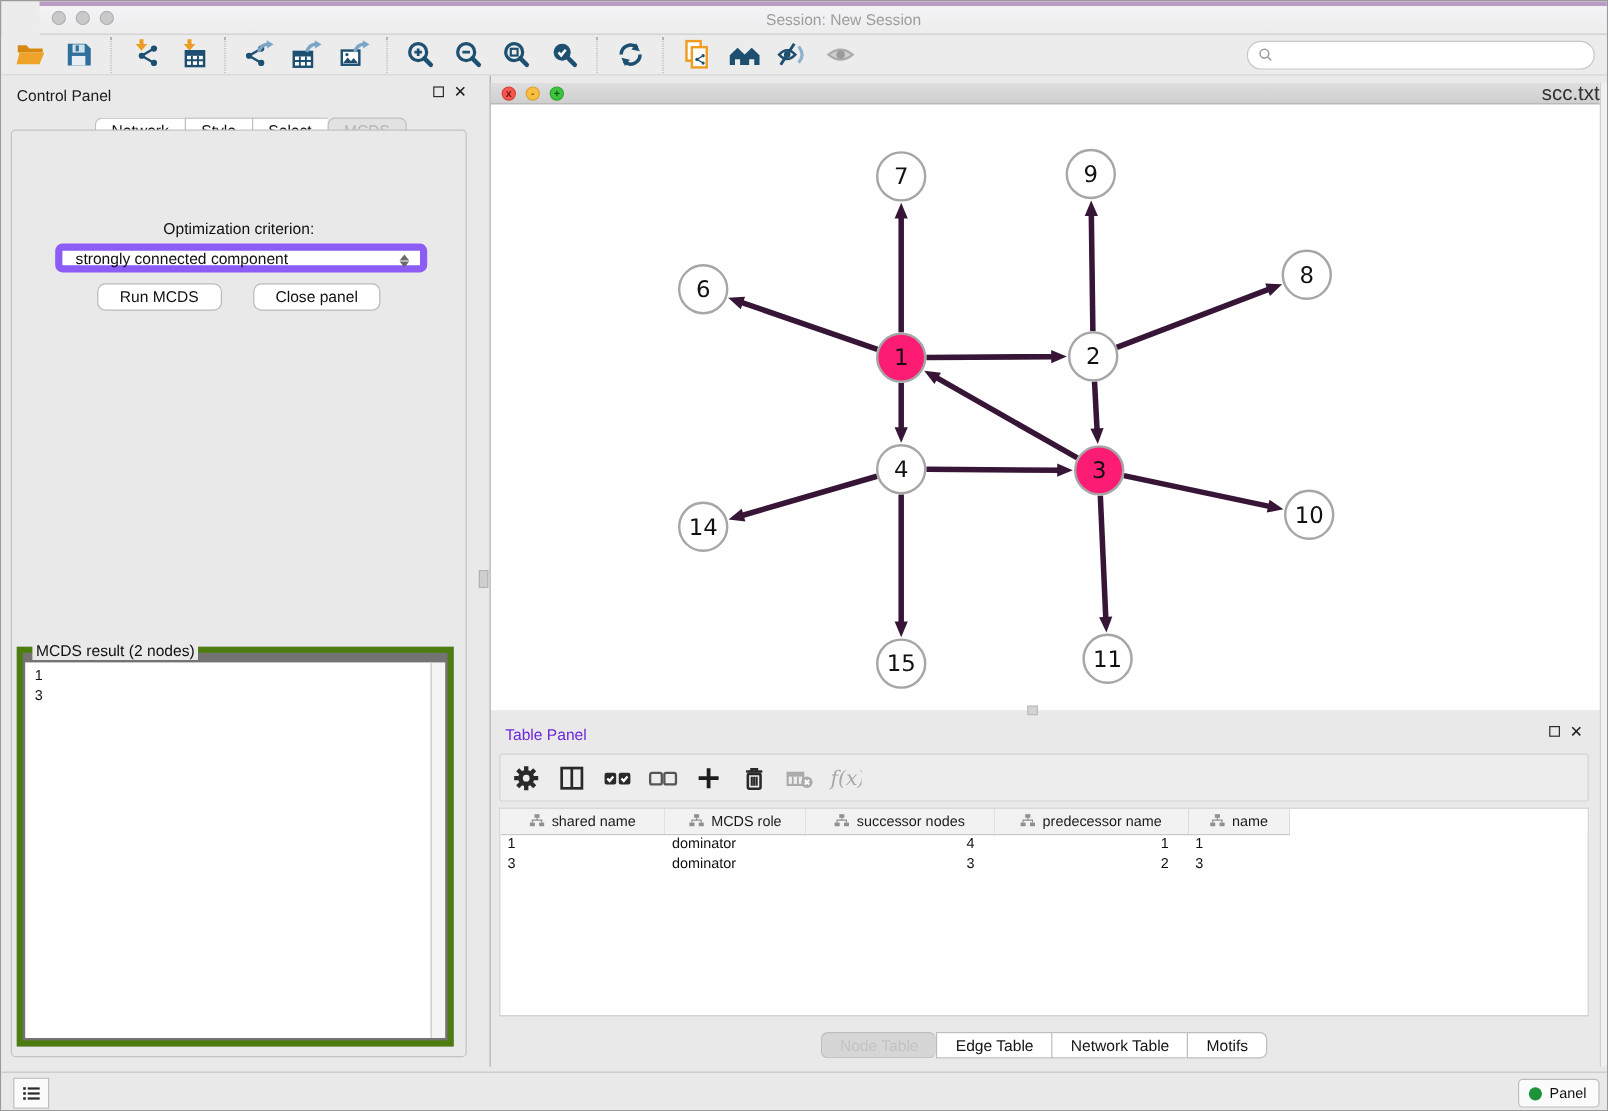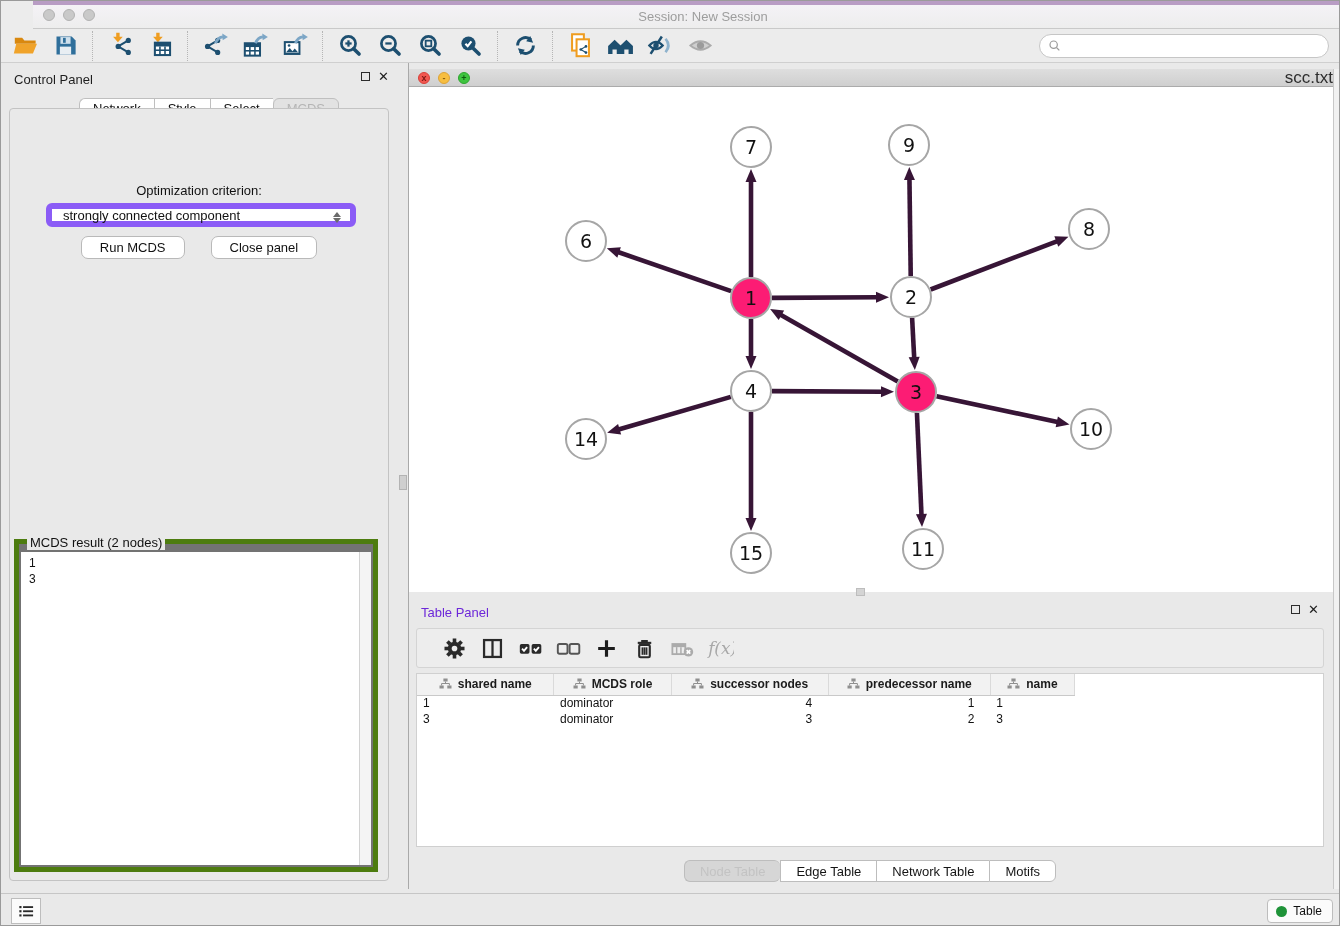--- a/index.html
+++ b/index.html
@@ -96,27 +96,27 @@
   
   .hsplit { position:absolute; left:408px; top:529px; width:924px; height:6px; background:#e9e9e9; }
   .hsplit .grip { position:absolute; left:447px; top:-4px; width:9px; height:8px; background:#d4d4d4;
         border:1px solid #bdbdbd; }
 
   
   .tpanel { position:absolute; left:408px; top:535px; width:924px; height:291px; background:#e9e9e9; }
   .tpanel-title { position:absolute; left:12px; top:7px; font-size:13px; color:#6d28d9; }
   .tpanel .winbtns { top:7px; right:14px; }
   .ttoolbar { position:absolute; left:7px; right:9px; top:30px; height:40px; background:#ededed;
-        border:1px solid #d4d4d4; border-radius:3px; display:flex; align-items:center; padding-left:20px; gap:4px; }
+        border:1px solid #d4d4d4; border-radius:3px; display:flex; align-items:center; padding-left:4px; gap:4px; }
   .ttoolbar .tbtn { width:34px; }
   .table-area { position:absolute; left:7px; right:9px; top:75px; height:173px; background:#fff;
         border:1px solid #d0d0d0; border-bottom:none; overflow:hidden; }
   table.dtable { border-collapse:collapse; font-size:12px; color:#111; table-layout:fixed; }
   .dtable th { height:21px; background:#f2f2f2; border-right:1px solid #dadada;
-        border-bottom:1px solid #c9c9c9; font-weight:bold; font-size:12px; color:#1b1b1b;
+        border-bottom:1px solid #c9c9c9; font-weight:normal; font-size:12px; color:#1b1b1b;
         text-align:center; position:relative; white-space:nowrap; }
   .dtable th .hicon { display:inline-block; vertical-align:-2px; margin-right:6px; }
   .dtable td { height:16px; padding:0 6px; white-space:nowrap; }
   .dtable td.ralign { text-align:right; padding-right:16px; }
   .tbottom { position:absolute; left:7px; right:9px; top:248px; height:43px; background:#e9e9e9;
         border-top:1px solid #cfcfcf; }
   .btabs { position:absolute; left:0; right:0; top:13px; display:flex; justify-content:center; }
   .btab { height:22px; line-height:21px; padding:0 15px; font-size:13px; background:#fff;
         border:1px solid #bdbdbd; border-right:none; color:#151515; }
   .btab:first-child { border-radius:6px 0 0 6px; }
@@ -613,17 +613,17 @@
         <rect x="4" y="6" width="2.6" height="2.6" fill="#2a2a2a"></rect>
           <rect x="8.5" y="6.2" width="12" height="2.2" fill="#2a2a2a"></rect>
         <rect x="4" y="11" width="2.6" height="2.6" fill="#2a2a2a"></rect>
           <rect x="8.5" y="11.2" width="12" height="2.2" fill="#2a2a2a"></rect>
         <rect x="4" y="16" width="2.6" height="2.6" fill="#2a2a2a"></rect>
           <rect x="8.5" y="16.2" width="12" height="2.2" fill="#2a2a2a"></rect>
       </svg>
     </span>
     <span class="membtn">
       <span class="memdot" id="memdot" style="background: rgb(31, 147, 57);"></span>
-      <span>Table</span>
+      <span>Panel</span>
     </span>
   </div>
 
 </div>
 
 </body></html>

